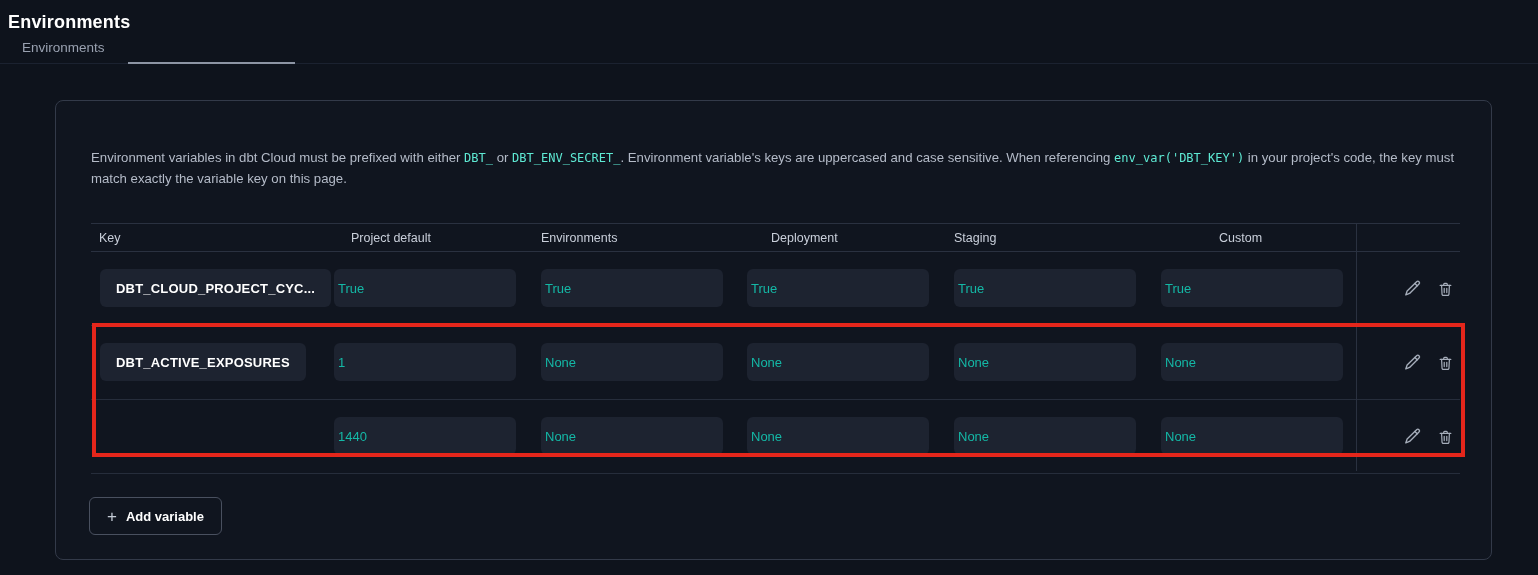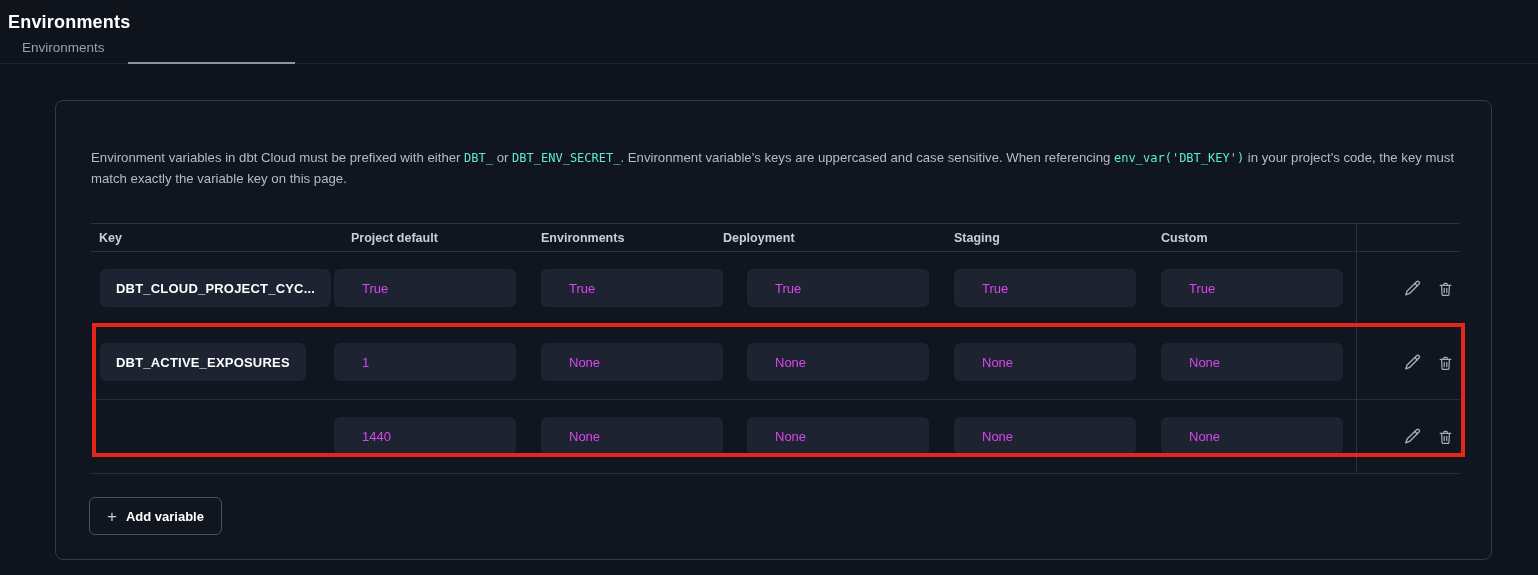--- a/index.html
+++ b/index.html
@@ -44,32 +44,32 @@
     font-size:12px;color:#5eead4;
   }
   
   .table{position:absolute;left:35px;top:122px;width:1369px;height:248px;}
   .thead{
     position:relative;height:29px;box-sizing:border-box;
     border-top:1px solid #2a3140;border-bottom:1px solid #2a3140;
   }
   .th{
     position:absolute;top:50%;transform:translateY(-50%);
-    font-size:12.5px;font-weight:700;color:#c9cfda;white-space:nowrap;
-  }
-  .c0{left:8px}.c1{left:260px}.c2{left:450px}.c3{left:632px}.c4{left:863px}.c5{left:1070px}
+    font-size:12.5px;font-weight:400;color:#c9cfda;white-space:nowrap;
+  }
+  .c0{left:8px}.c1{left:260px}.c2{left:450px}.c3{left:680px}.c4{left:863px}.c5{left:1128px}
   .trow{position:relative;height:73px;border-bottom:1px solid #262d3b;}
   .vdivider{position:absolute;left:1265px;top:0;width:1px;height:248px;background:#2a3140;}
   .chip{
     position:absolute;top:17px;height:38px;box-sizing:border-box;
     background:#1d2330;border-radius:6px;
     display:flex;align-items:center;white-space:nowrap;
   }
   .key-chip{left:9px;padding:0 16px;font-size:13px;font-weight:700;color:#ffffff;letter-spacing:.2px;}
-  .val-chip{width:182px;padding:0 28px;font-size:13px;color:#d946ef;text-align:center;}
+  .val-chip{width:182px;padding:0 4px;font-size:13px;color:#14b8a6;text-align:center;}
   .v0{left:243px}.v1{left:450px}.v2{left:656px}.v3{left:863px}.v4{left:1070px}
   .actions{
     position:absolute;left:1285px;top:0;height:100%;width:104px;
     display:flex;align-items:center;justify-content:center;gap:15px;color:#a6aebb;
   }
   .icon-btn{
     background:none;border:none;padding:0;margin:0;color:#a6aebb;cursor:pointer;
     display:flex;align-items:center;justify-content:center;
   }
   

